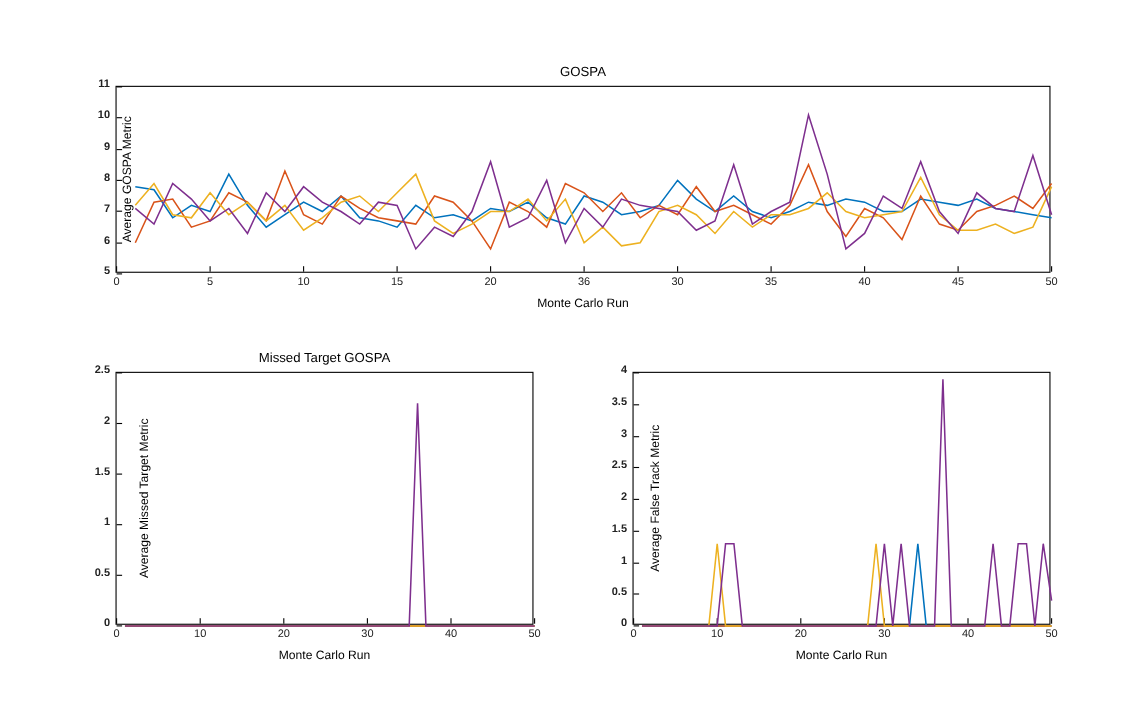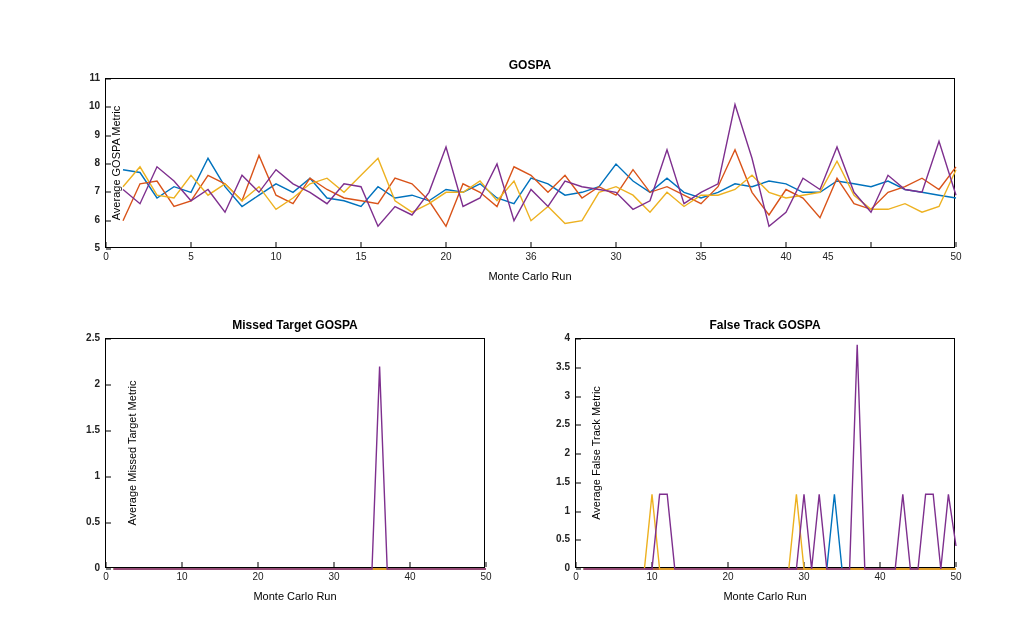--- a/index.html
+++ b/index.html
@@ -37,21 +37,21 @@
     position: absolute;
     inset: 0;
     border: 1px solid #000;
     box-sizing: border-box;
   }
   .title {
     position: absolute;
     left: 0; right: 0;
     top: -20px;
     text-align: center;
-    font-weight: bold;
+    font-weight: normal;
     font-size: 12px;
   }
   .xlabel {
     position: absolute;
     left: 0; right: 0;
     bottom: -34px;
     text-align: center;
     font-size: 11px;
   }
   .ylabel {
@@ -91,21 +91,21 @@
         <div class="tick x" style="left: 340px;">20</div>
         <div style="position: absolute; left: 340px; bottom: 0px; width: 1px; height: 5px; background: rgb(0, 0, 0); transform: translateX(-0.5px);"></div>
         <div class="tick x" style="left: 425px;">36</div>
         <div style="position: absolute; left: 425px; bottom: 0px; width: 1px; height: 5px; background: rgb(0, 0, 0); transform: translateX(-0.5px);"></div>
         <div class="tick x" style="left: 510px;">30</div>
         <div style="position: absolute; left: 510px; bottom: 0px; width: 1px; height: 5px; background: rgb(0, 0, 0); transform: translateX(-0.5px);"></div>
         <div class="tick x" style="left: 595px;">35</div>
         <div style="position: absolute; left: 595px; bottom: 0px; width: 1px; height: 5px; background: rgb(0, 0, 0); transform: translateX(-0.5px);"></div>
         <div class="tick x" style="left: 680px;">40</div>
         <div style="position: absolute; left: 680px; bottom: 0px; width: 1px; height: 5px; background: rgb(0, 0, 0); transform: translateX(-0.5px);"></div>
-        <div class="tick x" style="left: 722px; text-align: center;">45</div>
+        <div class="tick x" style="left: 765px; text-align: center;">45</div>
         <div style="position: absolute; left: 765px; bottom: 0px; width: 1px; height: 5px; background: rgb(0, 0, 0); transform: translateX(-0.5px);"></div>
         <div class="tick x" style="left: 850px;">50</div>
         <div style="position: absolute; left: 850px; bottom: 0px; width: 1px; height: 5px; background: rgb(0, 0, 0); transform: translateX(-0.5px);"></div>
         <div class="tick y" style="bottom: 0px;">5</div>
         <div style="position: absolute; left: 0px; top: 170px; height: 1px; width: 5px; background: rgb(0, 0, 0); transform: translateY(-0.5px);"></div>
         <div class="tick y" style="bottom: 28.3333px;">6</div>
         <div style="position: absolute; left: 0px; top: 141.667px; height: 1px; width: 5px; background: rgb(0, 0, 0); transform: translateY(-0.5px);"></div>
         <div class="tick y" style="bottom: 56.6667px;">7</div>
         <div style="position: absolute; left: 0px; top: 113.333px; height: 1px; width: 5px; background: rgb(0, 0, 0); transform: translateY(-0.5px);"></div>
         <div class="tick y" style="bottom: 85px;">8</div>
@@ -155,21 +155,20 @@
         <div style="position: absolute; left: 0px; top: 0px; height: 1px; width: 5px; background: rgb(0, 0, 0); transform: translateY(-0.5px);"></div>
         <svg width="380" height="230">
           <polyline points="7.6,230.0 15.2,230.0 22.8,230.0 30.4,230.0 38.0,230.0 45.6,230.0 53.2,230.0 60.8,230.0 68.4,230.0 76.0,230.0 83.6,230.0 91.2,230.0 98.8,230.0 106.4,230.0 114.0,230.0 121.6,230.0 129.2,230.0 136.8,230.0 144.4,230.0 152.0,230.0 159.6,230.0 167.2,230.0 174.8,230.0 182.4,230.0 190.0,230.0 197.6,230.0 205.2,230.0 212.8,230.0 220.4,230.0 228.0,230.0 235.6,230.0 243.2,230.0 250.8,230.0 258.4,230.0 266.0,230.0 273.6,230.0 281.2,230.0 288.8,230.0 296.4,230.0 304.0,230.0 311.6,230.0 319.2,230.0 326.8,230.0 334.4,230.0 342.0,230.0 349.6,230.0 357.2,230.0 364.8,230.0 372.4,230.0 380.0,230.0" stroke="#0072BD"></polyline>
           <polyline points="7.6,230.0 15.2,230.0 22.8,230.0 30.4,230.0 38.0,230.0 45.6,230.0 53.2,230.0 60.8,230.0 68.4,230.0 76.0,230.0 83.6,230.0 91.2,230.0 98.8,230.0 106.4,230.0 114.0,230.0 121.6,230.0 129.2,230.0 136.8,230.0 144.4,230.0 152.0,230.0 159.6,230.0 167.2,230.0 174.8,230.0 182.4,230.0 190.0,230.0 197.6,230.0 205.2,230.0 212.8,230.0 220.4,230.0 228.0,230.0 235.6,230.0 243.2,230.0 250.8,230.0 258.4,230.0 266.0,230.0 273.6,230.0 281.2,230.0 288.8,230.0 296.4,230.0 304.0,230.0 311.6,230.0 319.2,230.0 326.8,230.0 334.4,230.0 342.0,230.0 349.6,230.0 357.2,230.0 364.8,230.0 372.4,230.0 380.0,230.0" stroke="#D95319"></polyline>
           <polyline points="7.6,230.0 15.2,230.0 22.8,230.0 30.4,230.0 38.0,230.0 45.6,230.0 53.2,230.0 60.8,230.0 68.4,230.0 76.0,230.0 83.6,230.0 91.2,230.0 98.8,230.0 106.4,230.0 114.0,230.0 121.6,230.0 129.2,230.0 136.8,230.0 144.4,230.0 152.0,230.0 159.6,230.0 167.2,230.0 174.8,230.0 182.4,230.0 190.0,230.0 197.6,230.0 205.2,230.0 212.8,230.0 220.4,230.0 228.0,230.0 235.6,230.0 243.2,230.0 250.8,230.0 258.4,230.0 266.0,230.0 273.6,230.0 281.2,230.0 288.8,230.0 296.4,230.0 304.0,230.0 311.6,230.0 319.2,230.0 326.8,230.0 334.4,230.0 342.0,230.0 349.6,230.0 357.2,230.0 364.8,230.0 372.4,230.0 380.0,230.0" stroke="#EDB120"></polyline>
           <polyline points="7.6,230.0 15.2,230.0 22.8,230.0 30.4,230.0 38.0,230.0 45.6,230.0 53.2,230.0 60.8,230.0 68.4,230.0 76.0,230.0 83.6,230.0 91.2,230.0 98.8,230.0 106.4,230.0 114.0,230.0 121.6,230.0 129.2,230.0 136.8,230.0 144.4,230.0 152.0,230.0 159.6,230.0 167.2,230.0 174.8,230.0 182.4,230.0 190.0,230.0 197.6,230.0 205.2,230.0 212.8,230.0 220.4,230.0 228.0,230.0 235.6,230.0 243.2,230.0 250.8,230.0 258.4,230.0 266.0,230.0 273.6,27.6 281.2,230.0 288.8,230.0 296.4,230.0 304.0,230.0 311.6,230.0 319.2,230.0 326.8,230.0 334.4,230.0 342.0,230.0 349.6,230.0 357.2,230.0 364.8,230.0 372.4,230.0 380.0,230.0" stroke="#7E2F8E"></polyline>
         </svg>
       </div>
     </div>
     <div class="axes" style="left: 575px; top: 338px; width: 380px; height: 230px;">
-      <div class="title">False Track GOSPA</div>
       <div class="xlabel">Monte Carlo Run</div>
       <div class="ylabel">Average False Track Metric</div>
       <div class="plot-area">
         <div class="tick x" style="left: 0px;">0</div>
         <div style="position: absolute; left: 0px; bottom: 0px; width: 1px; height: 5px; background: rgb(0, 0, 0); transform: translateX(-0.5px);"></div>
         <div class="tick x" style="left: 76px;">10</div>
         <div style="position: absolute; left: 76px; bottom: 0px; width: 1px; height: 5px; background: rgb(0, 0, 0); transform: translateX(-0.5px);"></div>
         <div class="tick x" style="left: 152px;">20</div>
         <div style="position: absolute; left: 152px; bottom: 0px; width: 1px; height: 5px; background: rgb(0, 0, 0); transform: translateX(-0.5px);"></div>
         <div class="tick x" style="left: 228px;">30</div>

